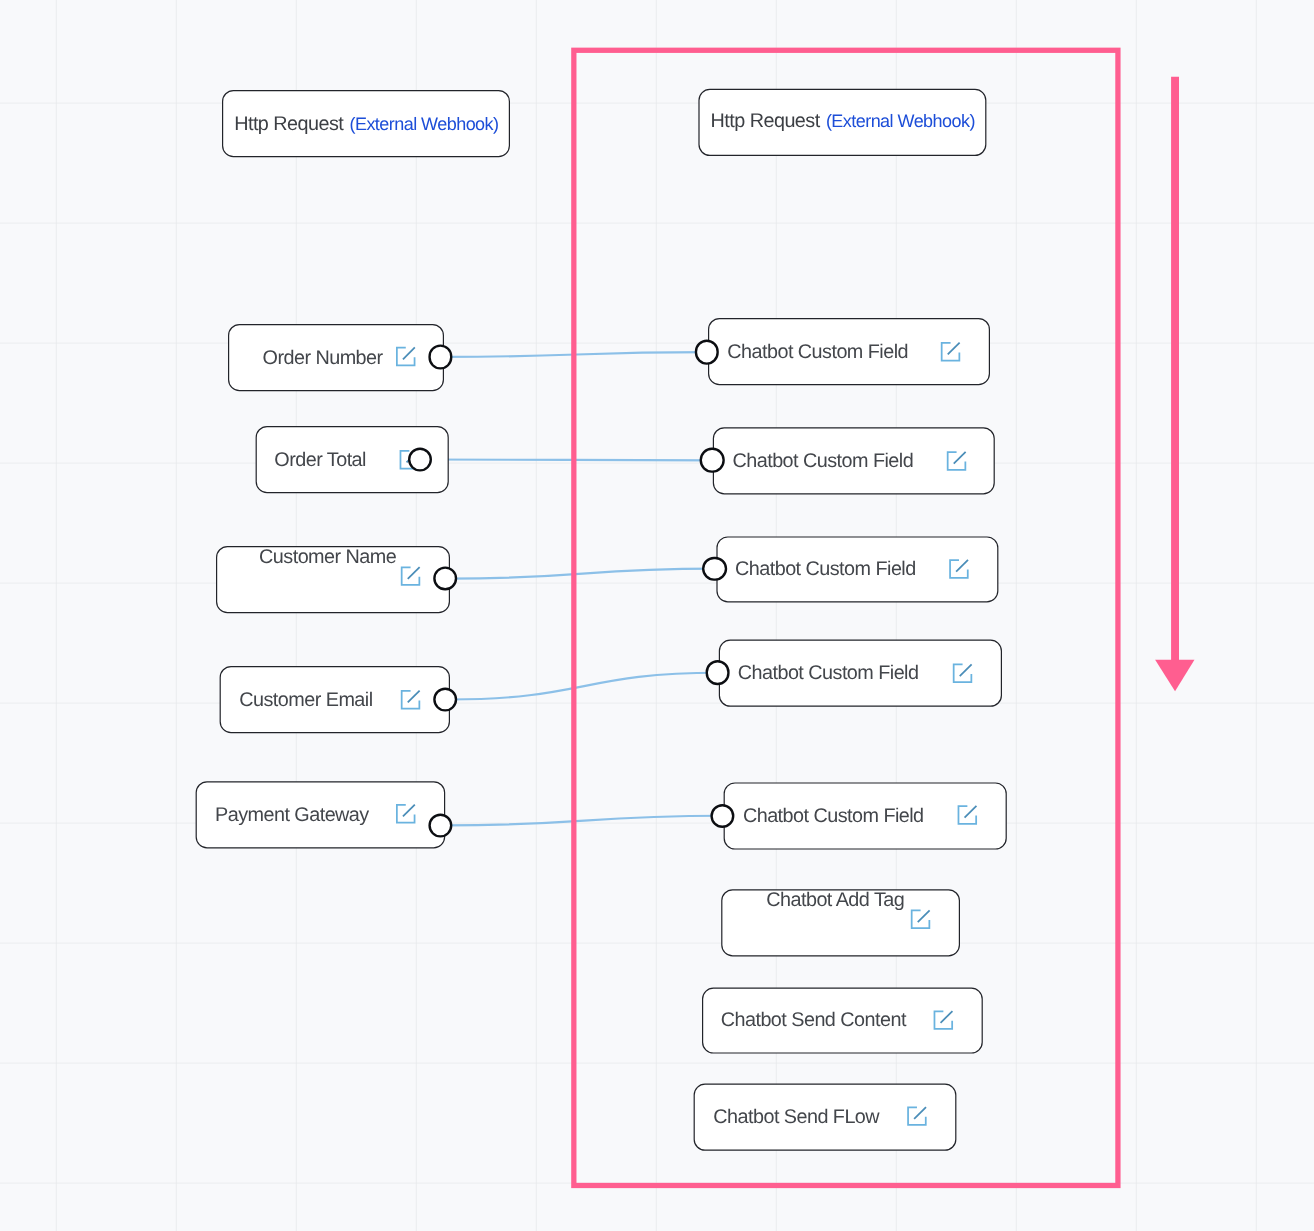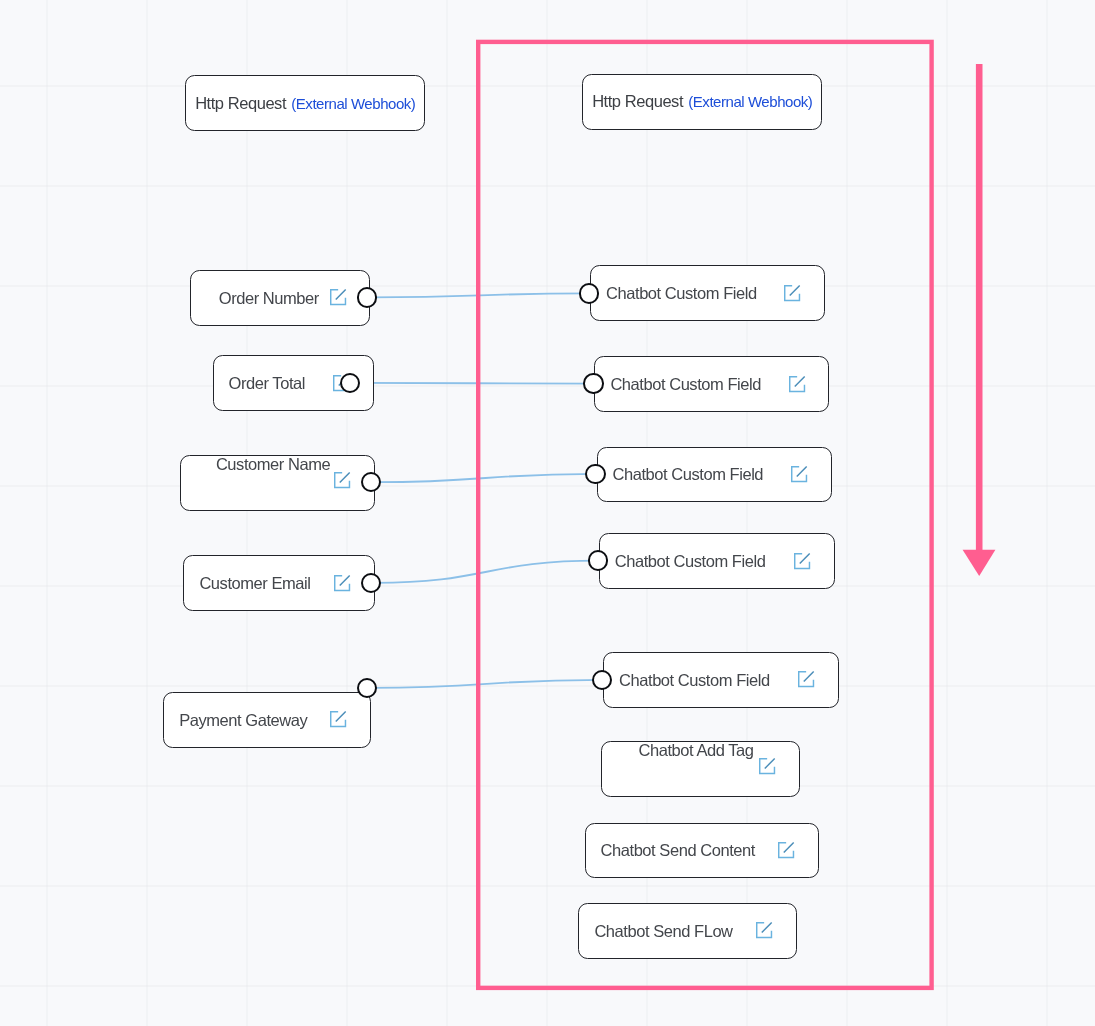--- a/index.html
+++ b/index.html
@@ -91,21 +91,21 @@
   <div class="node" style="left:183.4px;top:555.4px;width:191.2px;height:56.0px;">
     <span class="lbl">Customer Email</span>
     <span class="edit-ico">
         <svg viewBox="0 0 16 16" fill="none">
           <path d="M8.1 0.72 H0.72 V15.38 H15.38 V8.6" stroke="#6ab3df" stroke-width="1.45" stroke-linecap="butt" stroke-linejoin="miter"></path>
           <path d="M5.75 10.35 L15.6 0.55" stroke="#4a8db8" stroke-width="1.45" stroke-linecap="butt"></path>
         </svg>
       </span>
   </div>
   <span class="port" style="left:361.1px;top:572.7px;"></span>
-  <div class="node" style="left:163.2px;top:692px;width:207.4px;height:56.0px;">
+  <div class="node" style="left:163.2px;top:651px;width:207.4px;height:56.0px;">
     <span class="lbl">Payment Gateway</span>
     <span class="edit-ico">
         <svg viewBox="0 0 16 16" fill="none">
           <path d="M8.1 0.72 H0.72 V15.38 H15.38 V8.6" stroke="#6ab3df" stroke-width="1.45" stroke-linecap="butt" stroke-linejoin="miter"></path>
           <path d="M5.75 10.35 L15.6 0.55" stroke="#4a8db8" stroke-width="1.45" stroke-linecap="butt"></path>
         </svg>
       </span>
   </div>
   <span class="port" style="left:357.1px;top:677.6px;"></span>
   <div class="node" style="left:590.1px;top:265.2px;width:234.5px;height:56.0px;">

